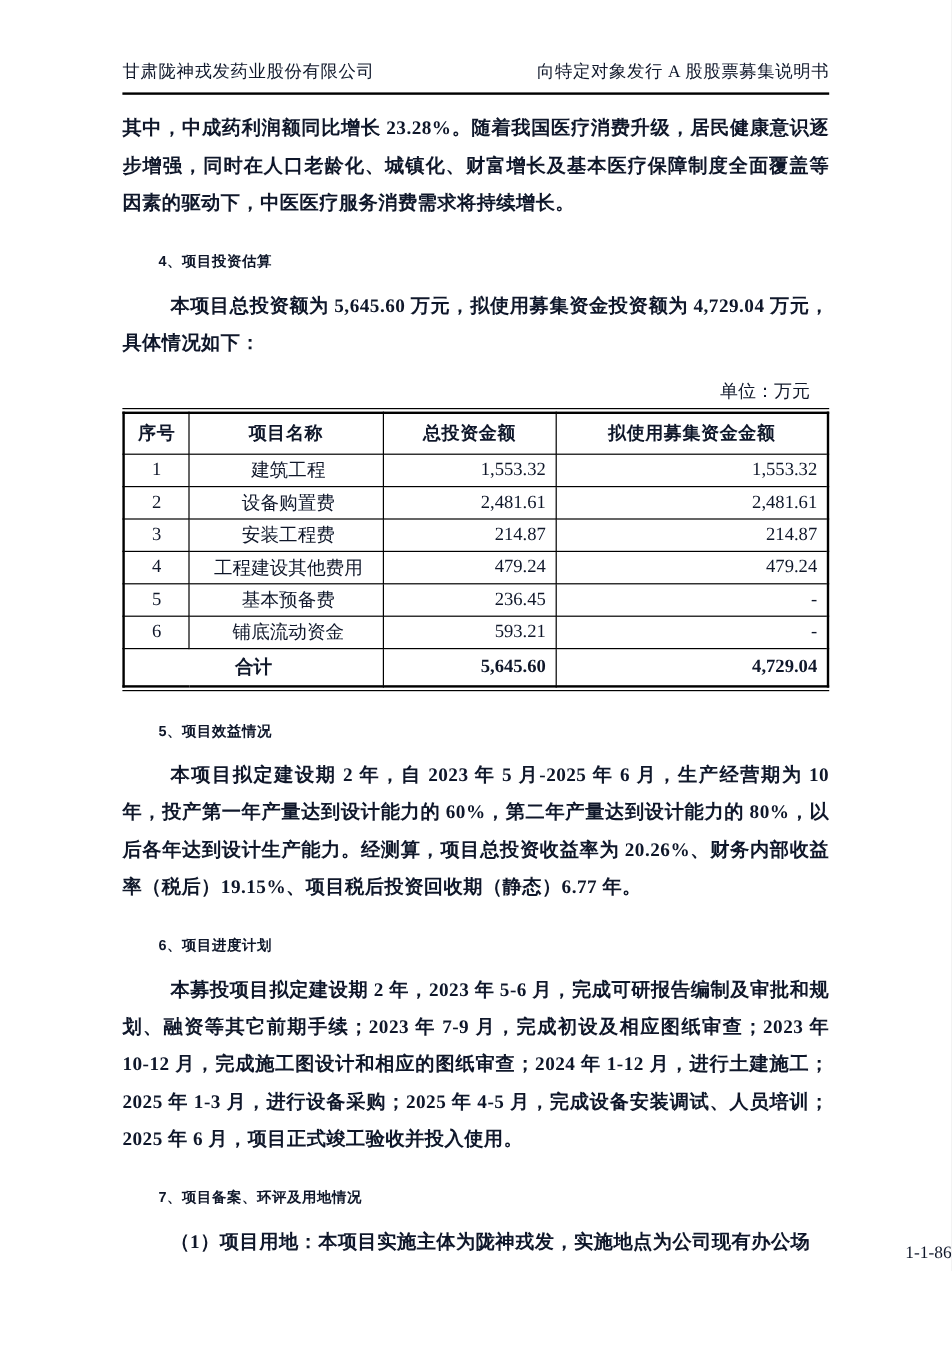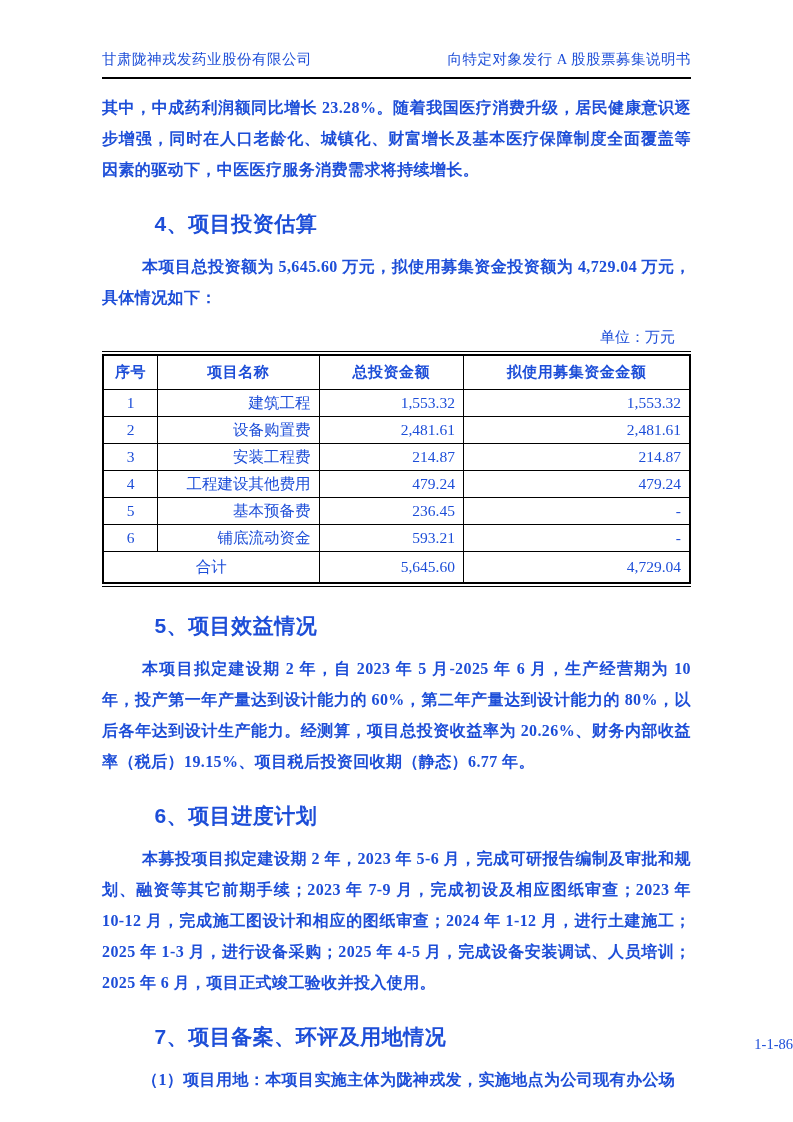--- a/index.html
+++ b/index.html
@@ -7,21 +7,21 @@
     padding: 0;
     background: #e8e8e8;
   }
   .page {
     position: relative;
     width: 793px;
     height: 1122px;
     margin: 0 auto;
     background: #ffffff;
     font-family: "Liberation Serif", "DejaVu Serif", serif;
-    color: #1d4ed8;
+    color: #0f172a;
     overflow: hidden;
     box-sizing: border-box;
     padding: 50px 102px 0 102px;
   }
   
   .doc-header {
     display: flex;
     justify-content: space-between;
     align-items: flex-end;
     font-size: 14.5px;
@@ -33,21 +33,21 @@
   .para {
     font-size: 16px;
     line-height: 31px;
     text-align: justify;
     margin: 13px 0 0 0;
     letter-spacing: 0.4px;
     font-weight: bold;
   }
   .para.indent { text-indent: 2.5em; }
   .heading {
-    font-size: 21px;
+    font-size: 12px;
     font-weight: bold;
     margin: 25px 0 0 0;
     text-indent: 2.5em;
     font-family: "Liberation Sans", "DejaVu Sans", sans-serif;
     letter-spacing: 0.5px;
   }
   
   .unit-line {
     font-size: 15px;
     text-align: right;
@@ -75,25 +75,25 @@
   }
   .invest-table th {
     height: 33px;
     font-weight: bold;
     text-align: center;
     font-family: Liberation Serif, serif;
     font-size: 15px;
     letter-spacing: 0.5px;
   }
   .invest-table td.num-cell { text-align: center; }
-  .invest-table td.name-cell { text-align: right; padding-left: 12px; }
+  .invest-table td.name-cell { text-align: center; padding-left: 12px; }
   .invest-table td.val-cell { text-align: right; font-family: "Liberation Serif", "DejaVu Serif", serif; }
   .invest-table tr.total-row td {
     height: 30px;
-    font-weight: normal;
+    font-weight: bold;
   }
   .invest-table tr.total-row td.total-label {
     text-align: center;
     font-family: "Liberation Sans", "DejaVu Sans", sans-serif;
   }
   
   .doc-footer {
     position: absolute;
     left: 0;
     top: 1036px;

